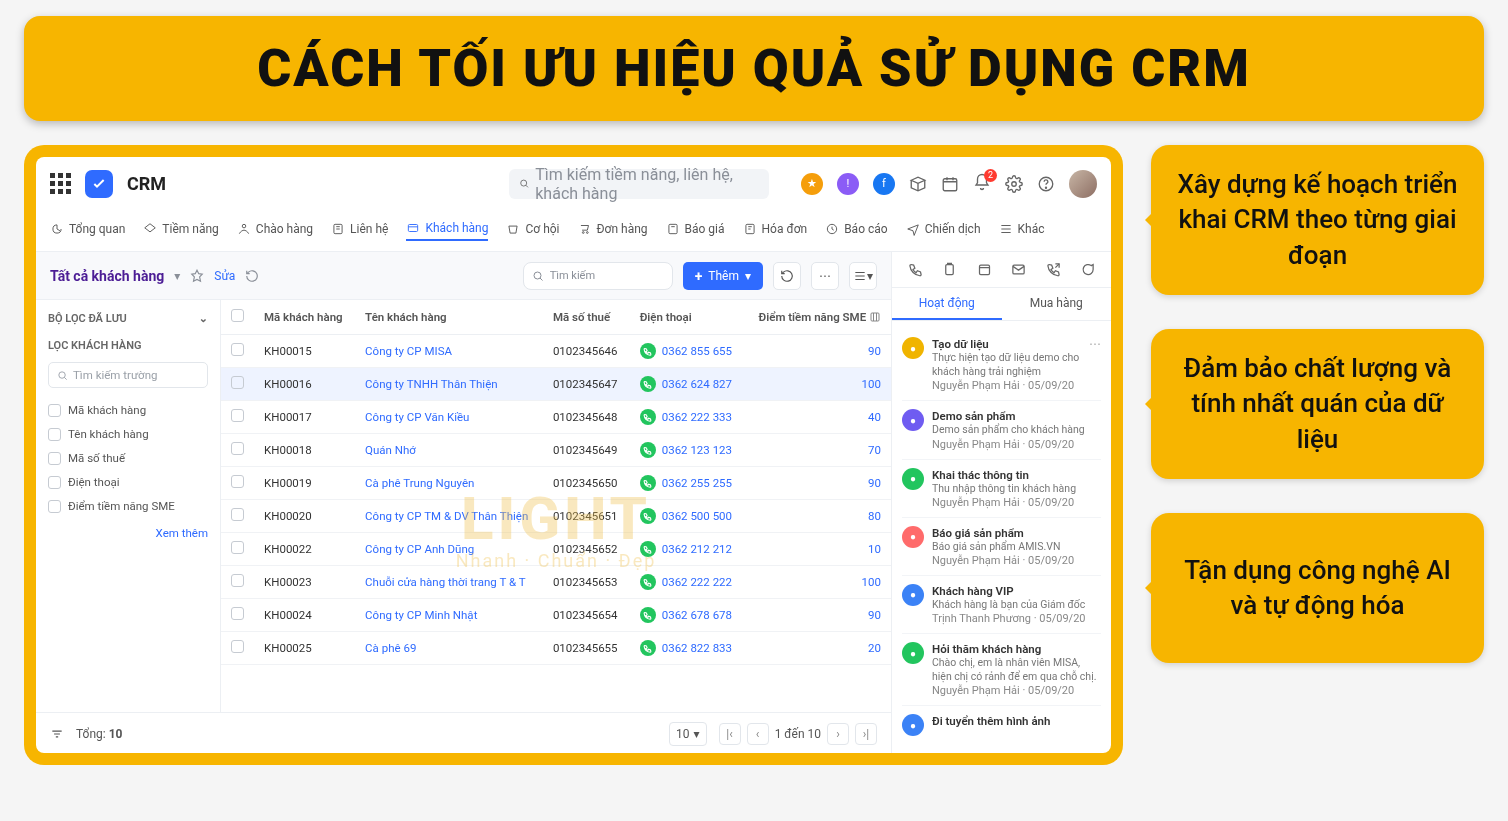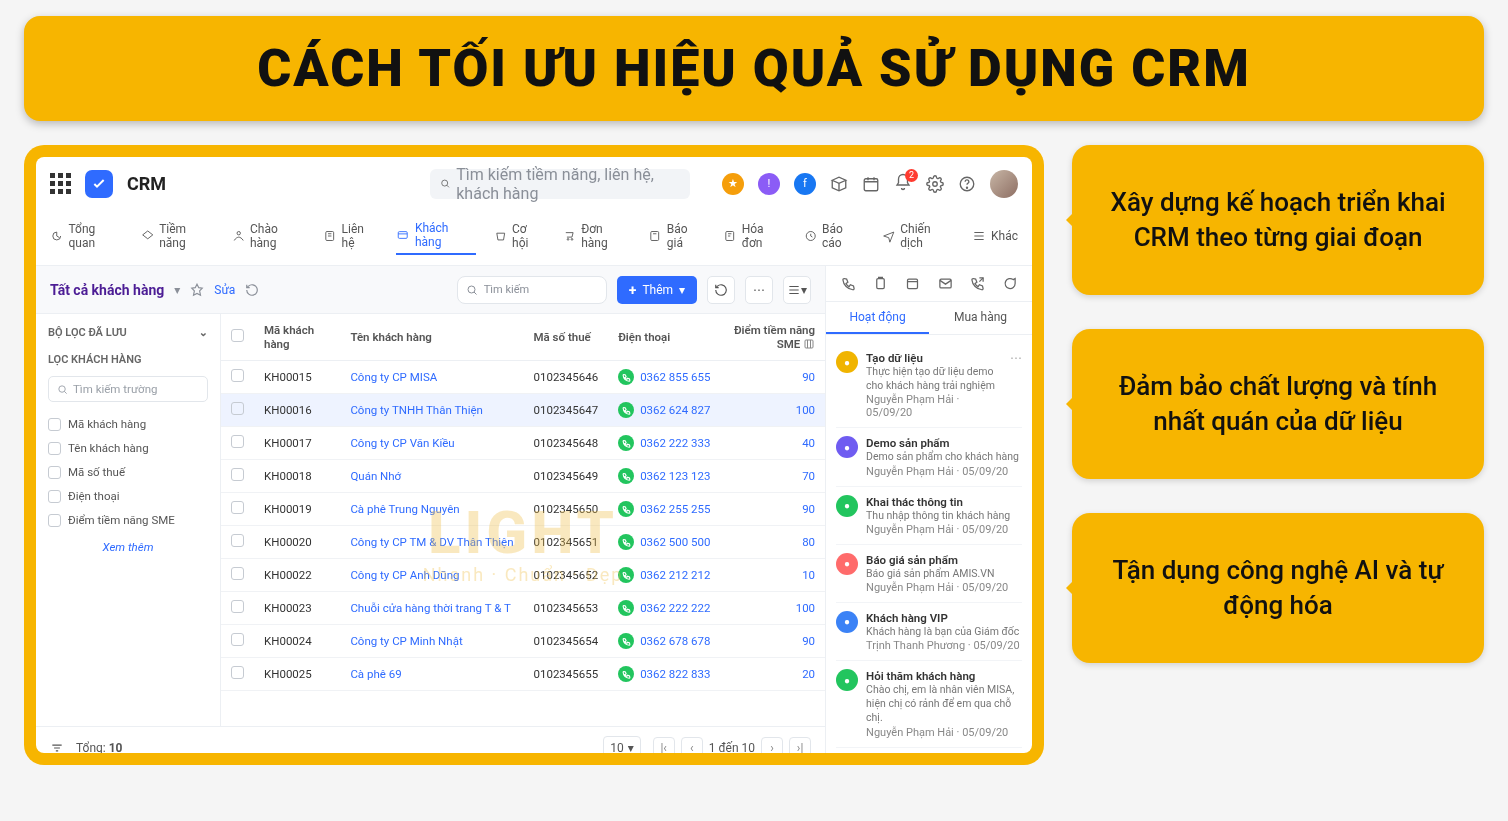--- a/index.html
+++ b/index.html
@@ -18,21 +18,21 @@
     text-align: center;
     font-size: 52px;
     font-weight: 900;
     letter-spacing: 2px;
     color: #111;
     box-shadow: 0 3px 8px rgba(0,0,0,.25);
     border: 4px solid #f7b500;
   }
   .main-row { display: flex; gap: 28px; padding: 0 24px 0 24px; }
   .crm-frame {
-    width: 1020px;
+    width: 1099px;
     height: 620px;
     background: #f7b500;
     border-radius: 20px;
     padding: 12px;
     overflow: hidden;
   }
   .crm-window {
     background: #fff;
     width: 100%;
     height: 100%;
@@ -118,21 +118,21 @@
     display:flex; align-items:center; gap:6px; font-size:12px; cursor:pointer;
   }
   .hdr-btn { width:28px; height:28px; border:1px solid #e2e6eb; border-radius:5px; display:flex; align-items:center; justify-content:center; color:#555; cursor:pointer; background:#fff; }
 
   .body-grid { display:flex; flex:1; min-height:0; }
   .sidebar { width:185px; border-right:1px solid #eceff3; padding:12px 12px; font-size:11.5px; color:#444; }
   .sidebar h4 { font-size:11px; color:#666; font-weight:600; margin-bottom:10px; display:flex; align-items:center; justify-content:space-between; }
   .sb-search { height:26px; border:1px solid #e2e6eb; border-radius:5px; display:flex; align-items:center; padding:0 8px; color:#9aa0a8; gap:5px; margin:6px 0 10px; }
   .sb-check { display:flex; align-items:center; gap:7px; padding:5px 0; color:#555; cursor:pointer; }
   .sb-check .box { width:13px; height:13px; border:1px solid #c6cbd2; border-radius:3px; }
-  .sb-more { text-align:center; color:#2f6bff; margin-top:8px; cursor:pointer;font-style:italic; }
+  .sb-more { text-align:right; color:#2f6bff; margin-top:8px; cursor:pointer; }
 
   .table-wrap { flex:1; overflow:auto; position:relative; }
   table { width:100%; border-collapse:collapse; font-size:11.5px; }
   thead th { text-align:left; font-weight:600; color:#555; padding:9px 10px; border-bottom:1px solid #eceff3; background:#fff; position:sticky; top:0; }
   tbody td { padding:8px 10px; border-bottom:1px solid #f0f2f5; white-space:nowrap; }
   .chk { width:13px; height:13px; border:1px solid #c6cbd2; border-radius:3px; display:inline-block; }
   .link-cell { color:#2f6bff; cursor:pointer; }
   tbody tr.selected { background:#eef3ff; }
   .phone-cell { display:flex; align-items:center; gap:6px; }
   .phone-ico { width:16px; height:16px; border-radius:50%; background:#22c55e; display:flex; align-items:center; justify-content:center; color:#fff; }

